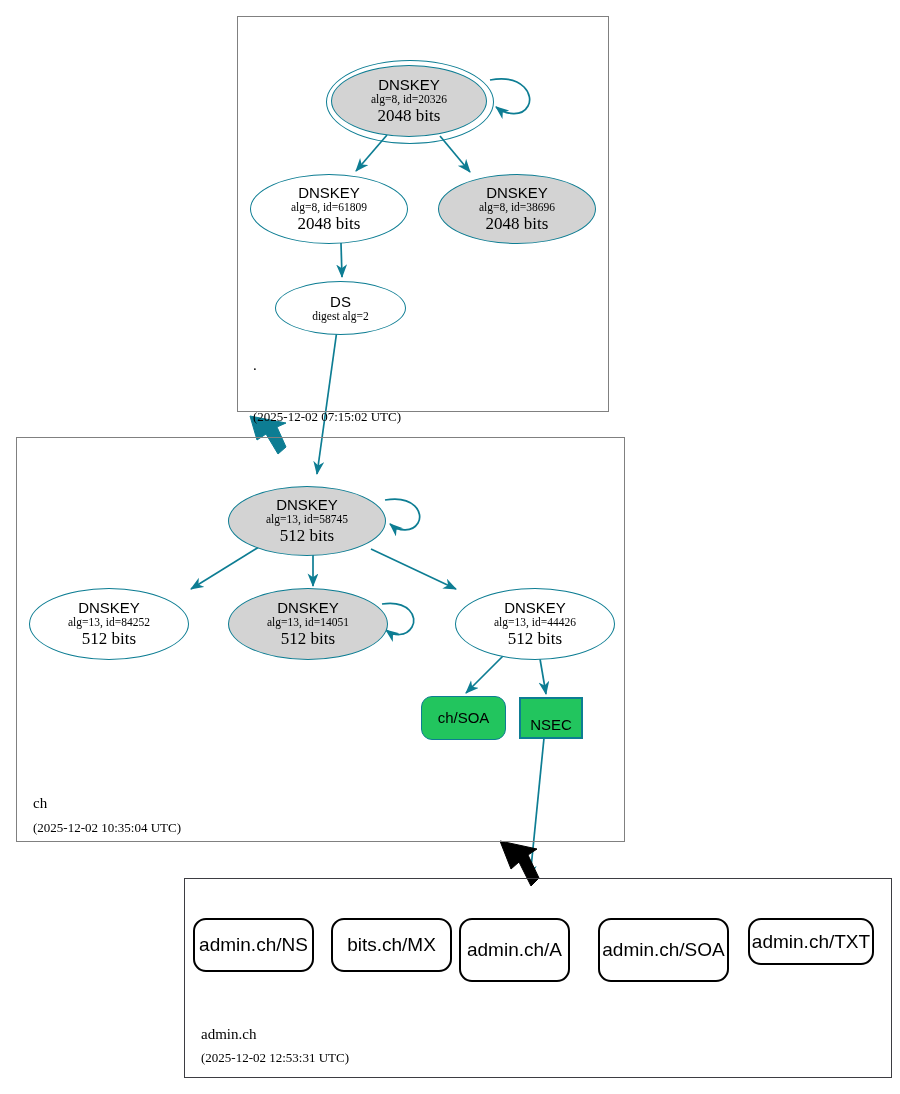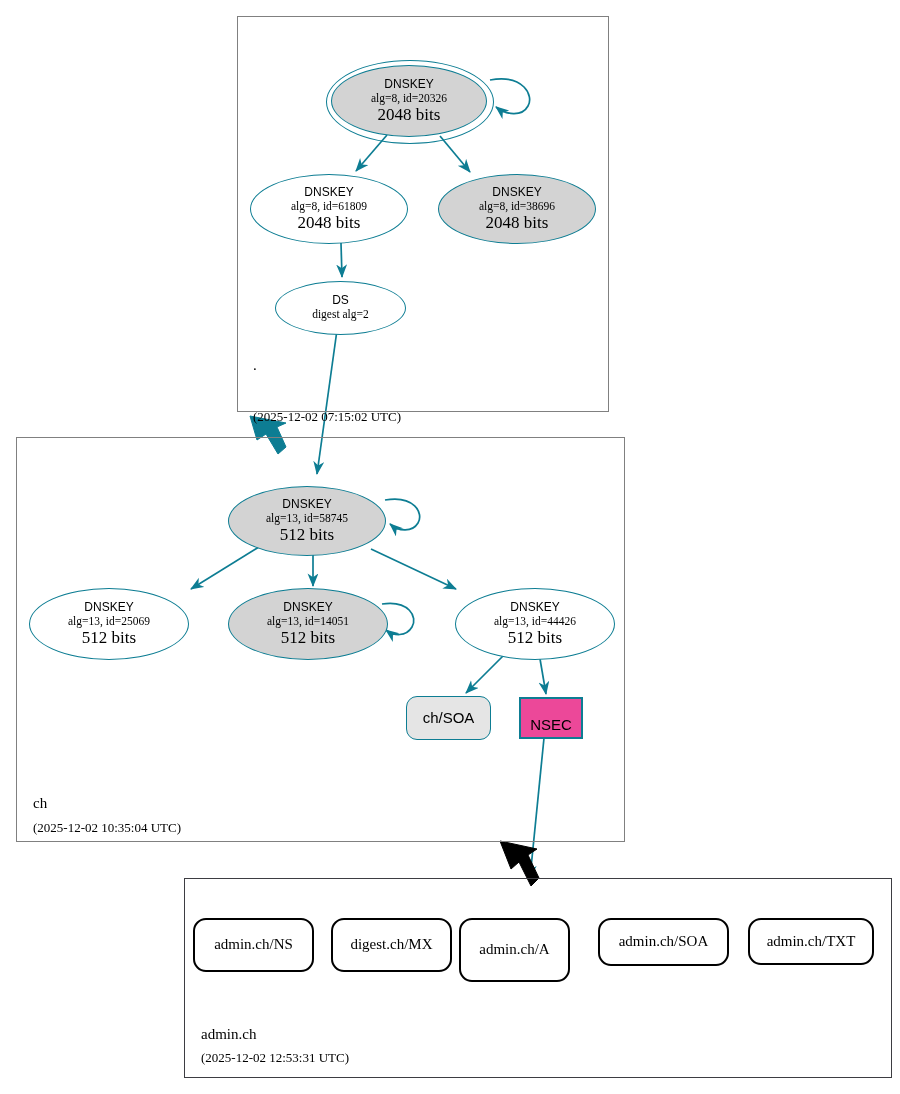--- a/index.html
+++ b/index.html
@@ -22,38 +22,38 @@
     color:#000;
     white-space:nowrap;
   }
   .zone-name{font-size:15px;}
   .zone-time{font-size:13px;}
 
   
   .node{position:absolute;box-sizing:border-box;display:flex;
         flex-direction:column;align-items:center;justify-content:center;
         text-align:center;line-height:1.15;}
-  .node .t1{font-family:"Liberation Sans", sans-serif;font-size:12px;color:#000;}
+  .node .t1{font-family:"Liberation Sans", sans-serif;font-size:15px;color:#000;}
   .node .t2{font-family:"Liberation Serif", serif;font-size:11.5px;color:#000;}
   .node .t3{font-family:"Liberation Serif", serif;font-size:17px;color:#000;}
 
   .ellipse{border-radius:50%;border:1.6px solid #0d7d93;background:#ffffff;}
   .ellipse.secure{background:#d3d3d3;}
   .ellipse.ksk{border:1.6px solid #0d7d93;background:#d3d3d3;}
   .ksk-outer{position:absolute;border-radius:50%;border:1.6px solid #0d7d93;
              background:transparent;pointer-events:none;}
 
-  .rrset{border:1.8px solid #0d7d93;background:#e5e5e5;border-radius:11px;}
+  .rrset{border:1.8px solid #0d7d93;background:#22c55e;border-radius:11px;margin-left:15px;}
   .rrset .t1{font-size:15px;}
 
   .rrset-black{border:2px solid #000000;background:#ffffff;border-radius:13px;}
-  .rrset-black .t1{font-size:15px;font-family:Liberation Serif, serif;}
+  .rrset-black .t1{font-size:19px;}
 
   
-  .nsec{border:2.2px solid #0d7d93;background:#ec4899;
+  .nsec{border:2.2px solid #0d7d93;background:#22c55e;
         display:flex;flex-direction:column;padding:0;}
   .nsec .nsec-top{height:11px;border-bottom:2.2px solid #0d7d93;flex:none;}
   .nsec .nsec-body{flex:1;display:flex;align-items:center;justify-content:center;}
   .nsec .t1{font-size:15px;}
 </style>
 </head>
 <body>
 
 <div id="stage">
 
@@ -138,21 +138,21 @@
   <div class="zone-label zone-time" style="left:33px;top:820px;">(2025-12-02 10:35:04 UTC)</div>
 
   <div class="node ellipse secure" style="left:228px;top:486px;width:158px;height:70px;">
     <span class="t1">DNSKEY</span>
     <span class="t2">alg=13, id=58745</span>
     <span class="t3">512 bits</span>
   </div>
 
   <div class="node ellipse" style="left:29px;top:588px;width:160px;height:72px;">
     <span class="t1">DNSKEY</span>
-    <span class="t2">alg=13, id=25069</span>
+    <span class="t2">alg=13, id=84252</span>
     <span class="t3">512 bits</span>
   </div>
 
   <div class="node ellipse secure" style="left:228px;top:588px;width:160px;height:72px;">
     <span class="t1">DNSKEY</span>
     <span class="t2">alg=13, id=14051</span>
     <span class="t3">512 bits</span>
   </div>
 
   <div class="node ellipse" style="left:455px;top:588px;width:160px;height:72px;">
@@ -173,25 +173,25 @@
   </div>
 
   <div class="zone dark" style="left:184px;top:878px;width:708px;height:200px;"></div>
   <div class="zone-label zone-name" style="left:201px;top:1026px;">admin.ch</div>
   <div class="zone-label zone-time" style="left:201px;top:1050px;">(2025-12-02 12:53:31 UTC)</div>
 
   <div class="node rrset-black" style="left:193px;top:918px;width:121px;height:54px;">
     <span class="t1">admin.ch/NS</span>
   </div>
   <div class="node rrset-black" style="left:331px;top:918px;width:121px;height:54px;">
-    <span class="t1">digest.ch/MX</span>
+    <span class="t1">bits.ch/MX</span>
   </div>
   <div class="node rrset-black" style="left:459px;top:918px;width:111px;height:64px;">
     <span class="t1">admin.ch/A</span>
   </div>
-  <div class="node rrset-black" style="left:598px;top:918px;width:131px;height:48px;">
+  <div class="node rrset-black" style="left:598px;top:918px;width:131px;height:64px;">
     <span class="t1">admin.ch/SOA</span>
   </div>
   <div class="node rrset-black" style="left:748px;top:918px;width:126px;height:47px;">
     <span class="t1">admin.ch/TXT</span>
   </div>
 
 </div>
 
 </body></html>

